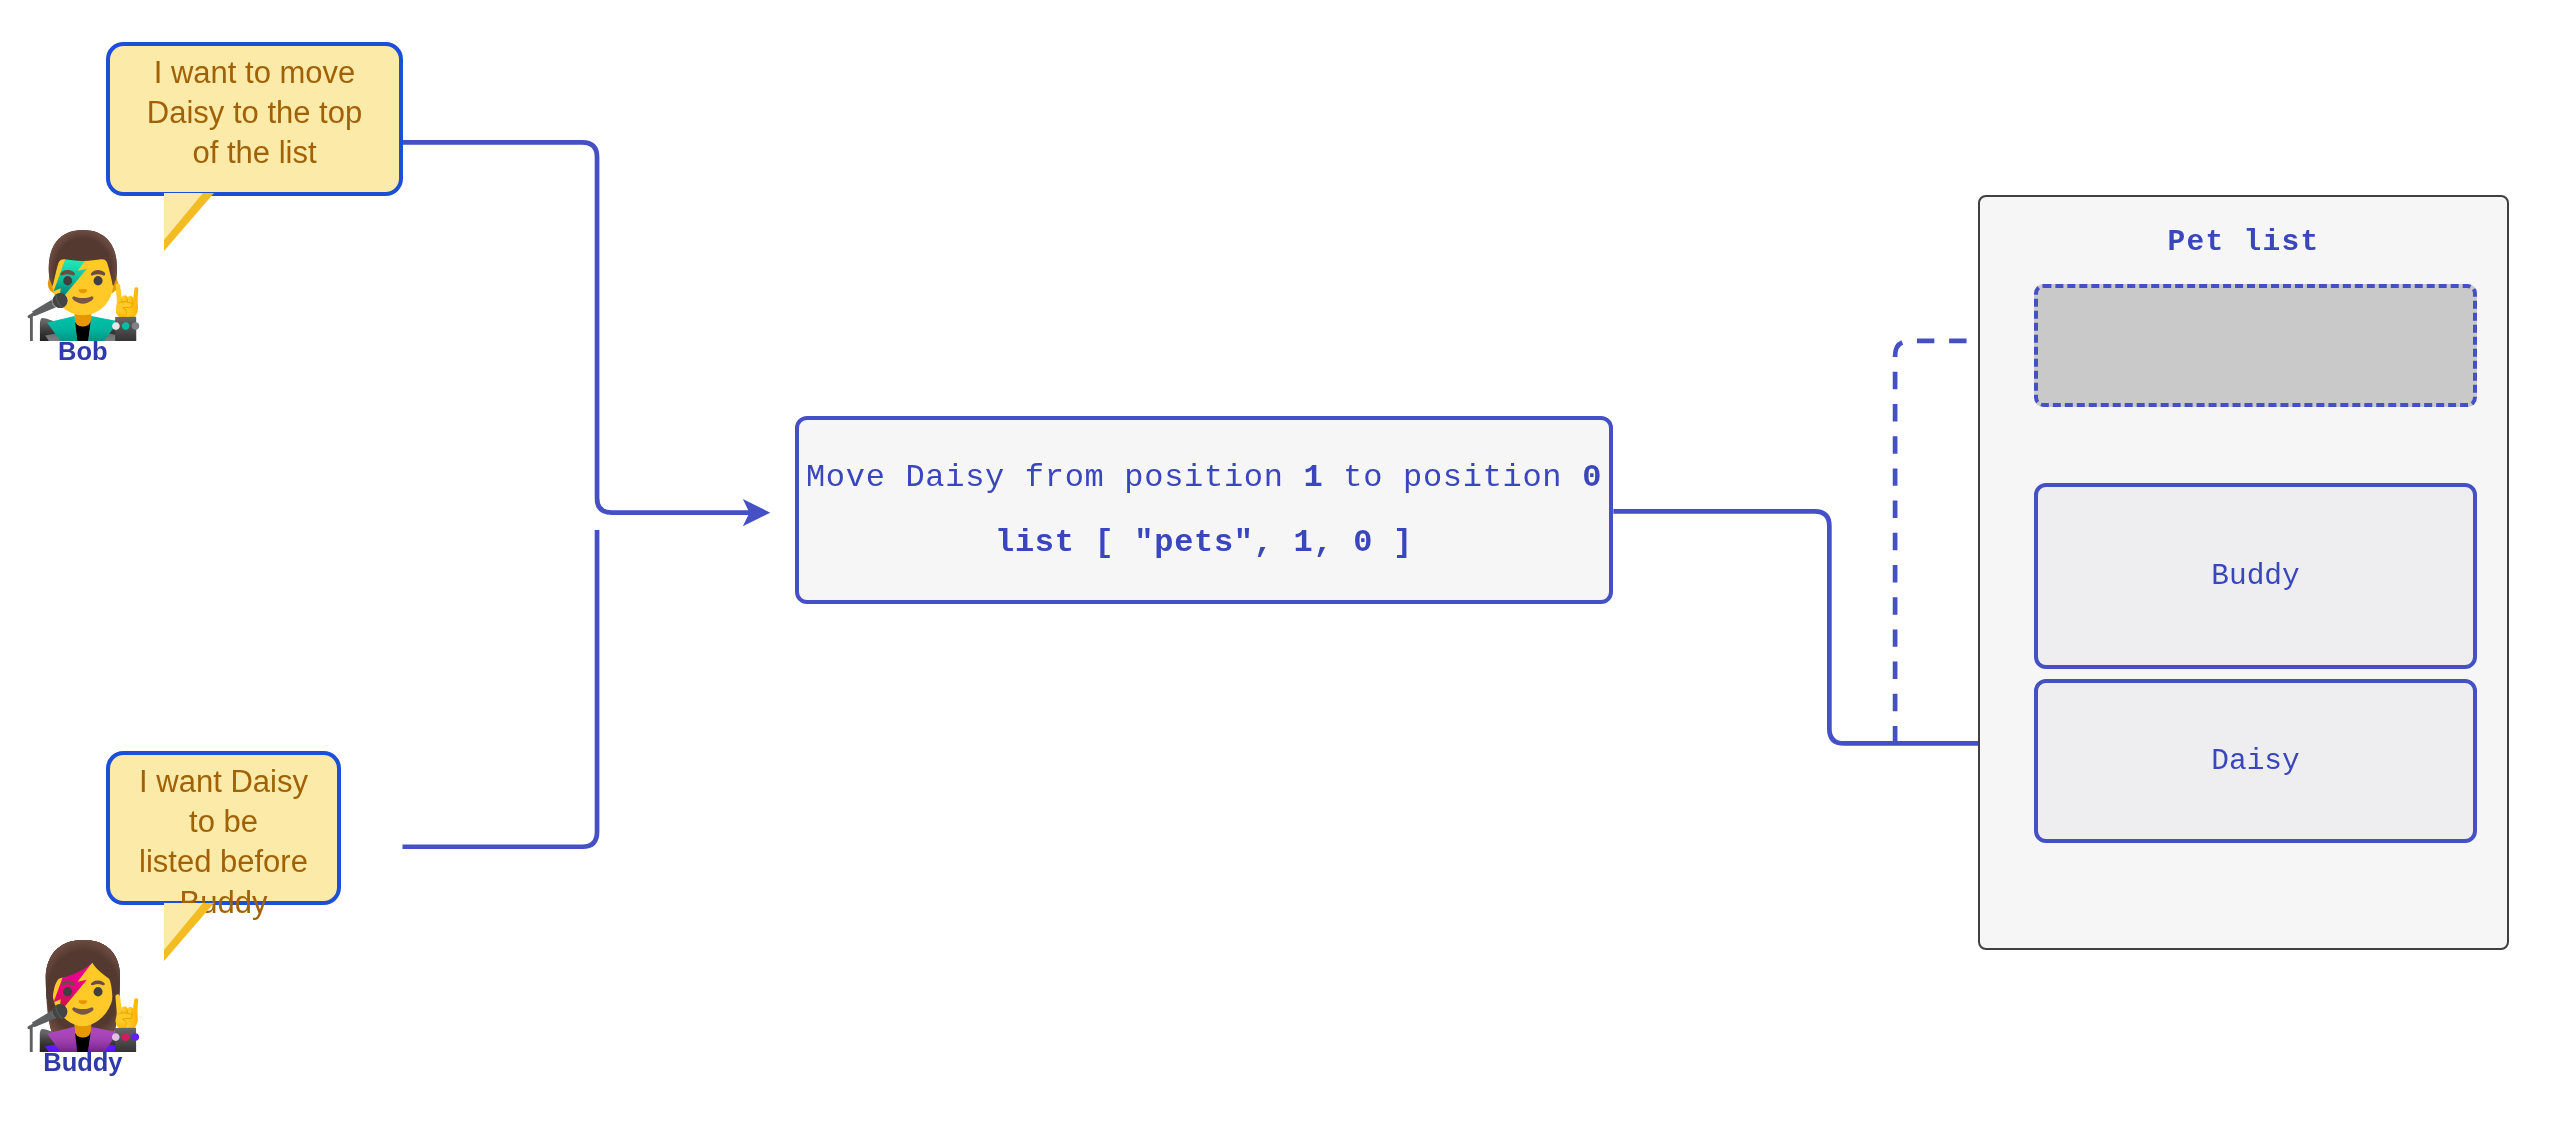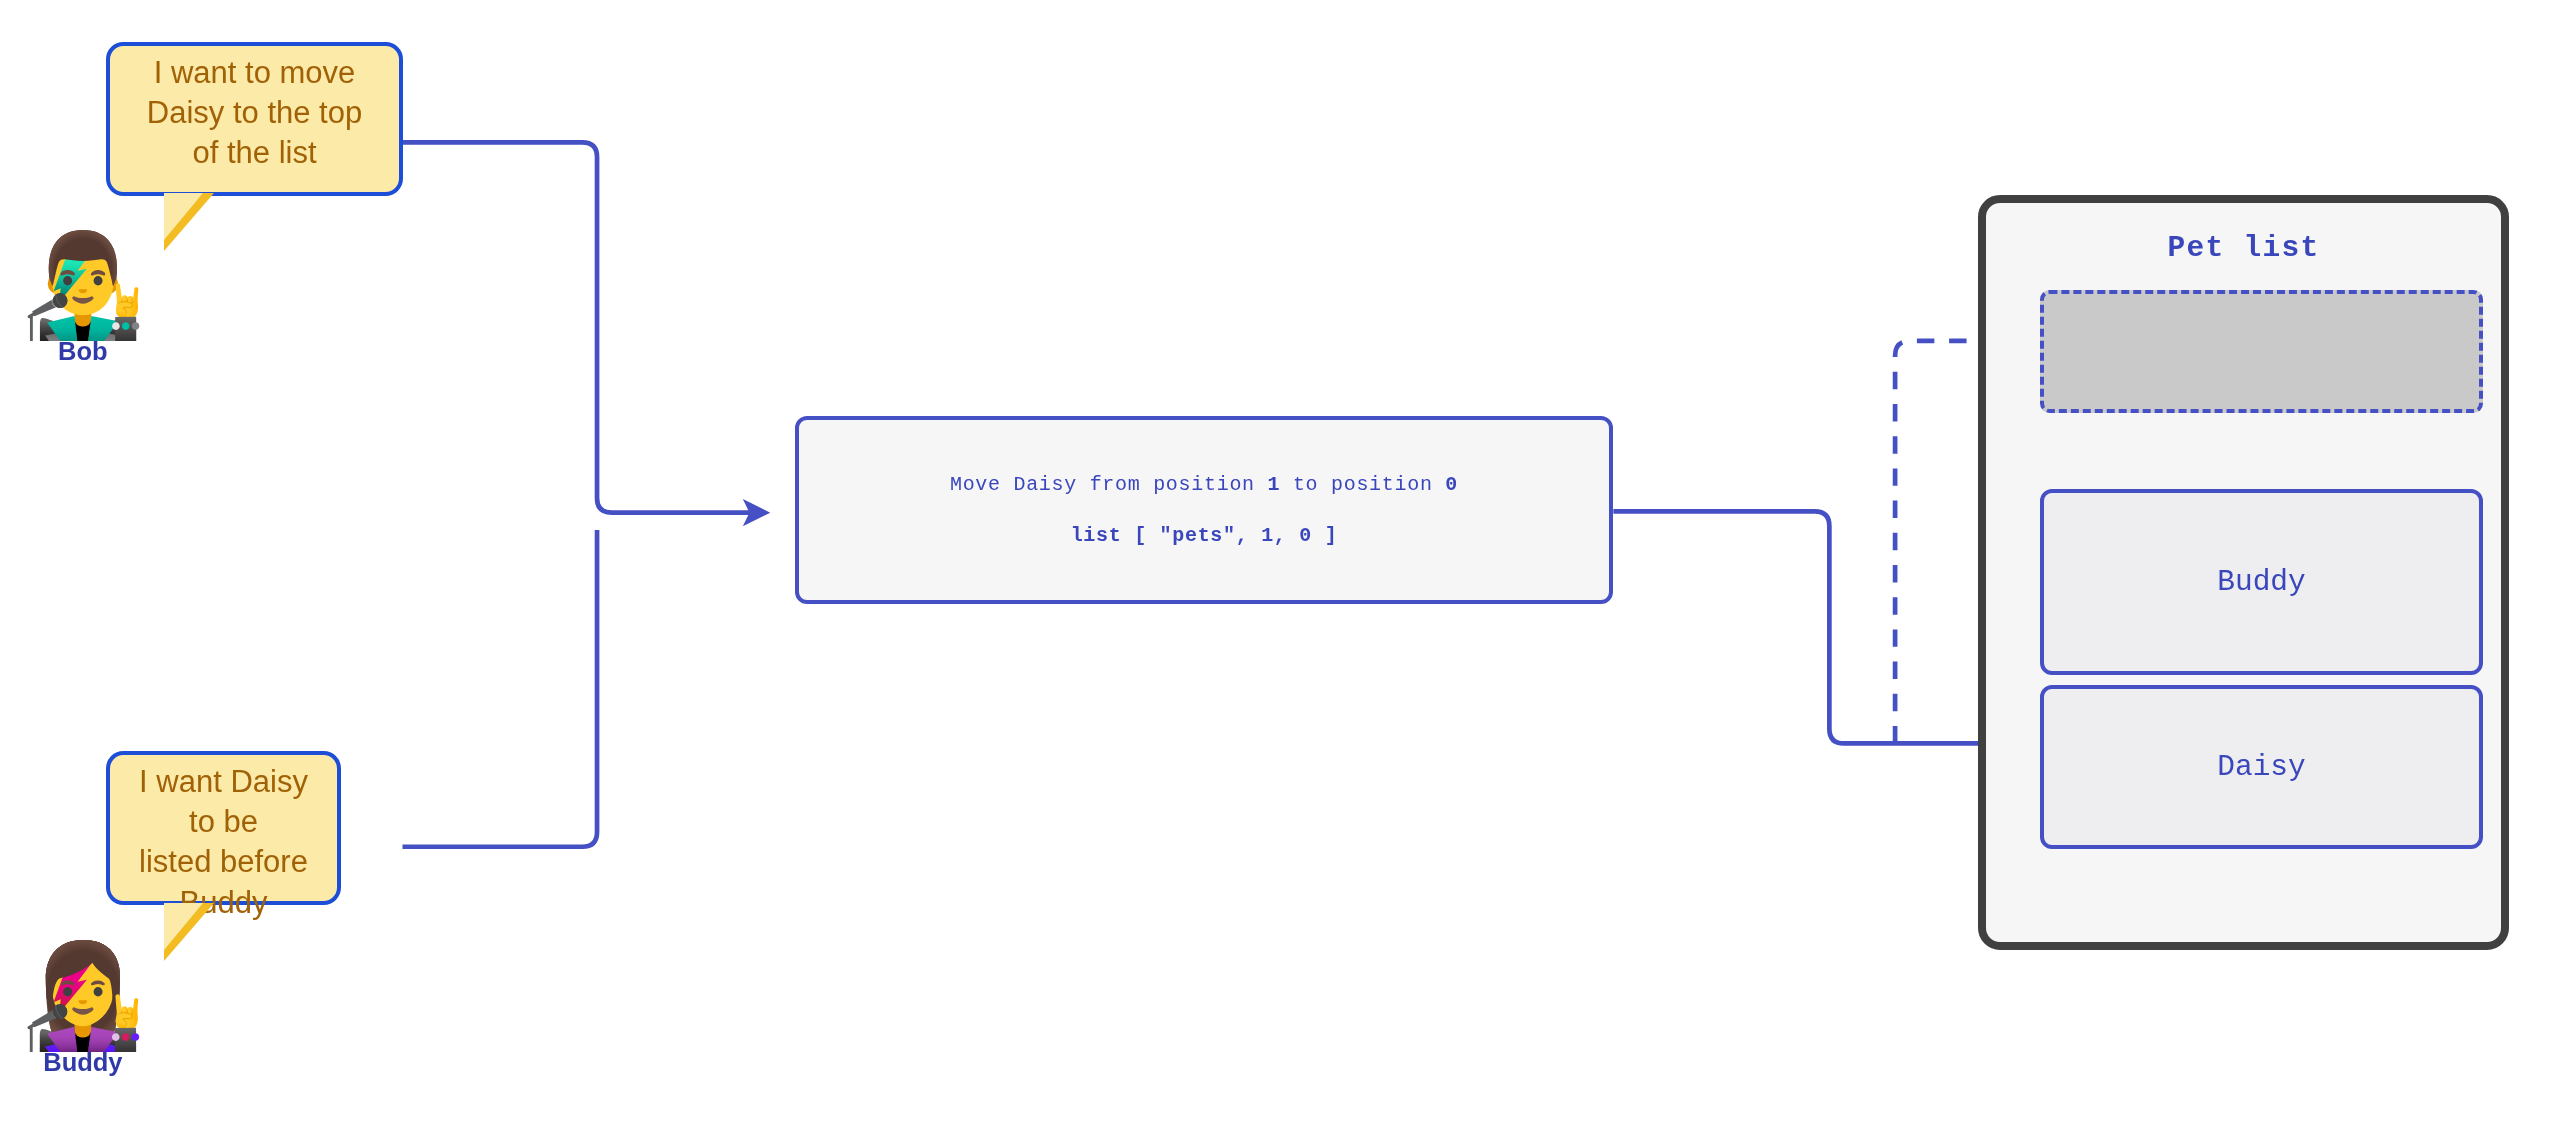--- a/index.html
+++ b/index.html
@@ -98,38 +98,38 @@
     border-radius: 12px;
     display: flex;
     flex-direction: column;
     align-items: center;
     justify-content: center;
     gap: 28px;
     font-family: "Liberation Mono", monospace;
     color: #3a46bb;
   }
   .code-line {
-    font-size: 20px;
+    font-size: 32px;
     letter-spacing: 0.7px;
     white-space: pre;
   }
   .code-line b { font-weight: bold; }
   #code-line-2 { font-weight: bold; }
 
   
   #pet-panel {
     position: absolute;
     left: 1978px;
     top: 195px;
     width: 531px;
     height: 755px;
     box-sizing: border-box;
     background: #f6f6f7;
-    border: 8px solid #404040;
-    border-radius: 22px;
+    border: 2px solid #404040;
+    border-radius: 8px;
   }
   #pet-title {
     position: absolute;
     left: 0;
     top: 28px;
     width: 100%;
     text-align: center;
     font-family: "Liberation Mono", monospace;
     font-weight: bold;
     font-size: 29.5px;

